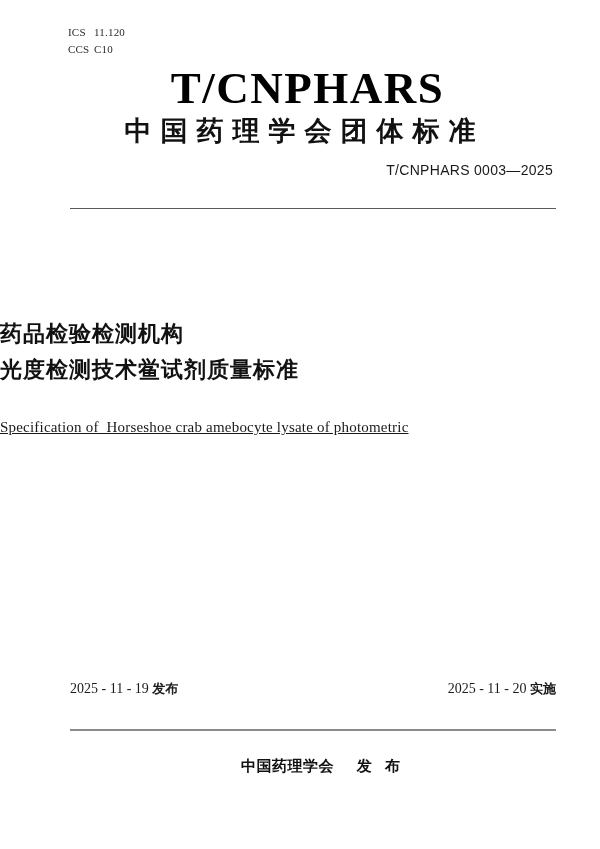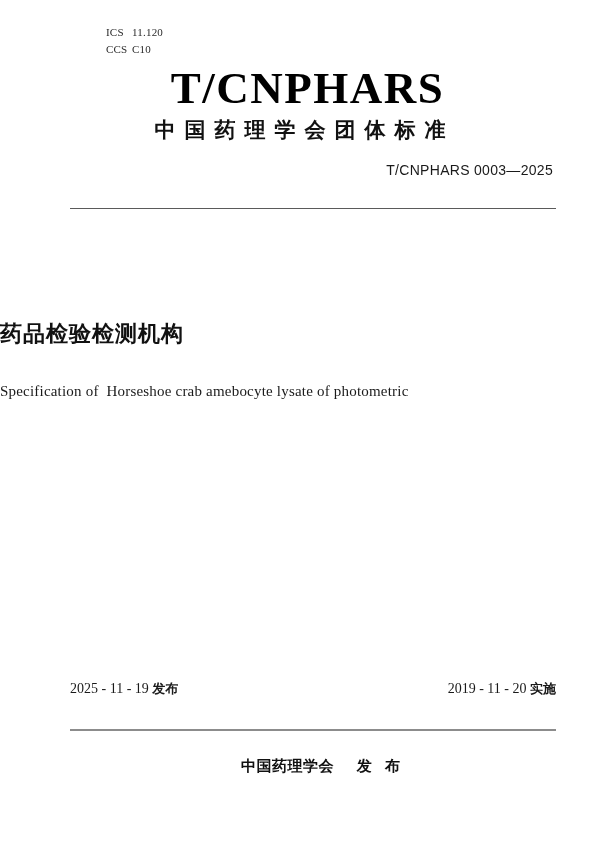--- a/index.html
+++ b/index.html
@@ -26,21 +26,20 @@
     left: 68px;
     top: 24px;
     font-family: "Liberation Serif", "DejaVu Serif", serif;
     font-size: 11px;
     line-height: 17px;
     color: #2b2b2b;
     letter-spacing: 0.2px;
   }
   .codes .code-row {
     white-space: pre;
-    margin-left: 38px;
   }
   .code-label {
     display: inline-block;
     min-width: 26px;
   }
 
   
   .wordmark {
     position: absolute;
     left: 15px;
@@ -56,21 +55,21 @@
   }
 
   
   .org-line {
     position: absolute;
     left: 0;
     right: 0;
     top: 117px;
     text-align: center;
     font-family: "DejaVu Sans", "Liberation Sans", sans-serif;
-    font-size: 21px;
+    font-size: 27px;
     font-weight: 600;
     letter-spacing: 9px;
     text-indent: 9px;
     color: #111111;
     line-height: 27px;
   }
 
   
   .std-number {
     position: absolute;
@@ -115,20 +114,21 @@
     line-height: 36px;
     color: #111111;
   }
   .title-en {
     font-family: "Liberation Serif", "DejaVu Serif", serif;
     font-size: 15px;
     line-height: 37px;
     letter-spacing: 0.2px;
     color: #1a1a1a;
     white-space: pre;
+    text-decoration: underline;
   }
   .title-en-first {
     margin-top: 21px;
   }
 
   
   .date-row {
     position: absolute;
     left: 70px;
     right: 44px;
@@ -182,23 +182,24 @@
 
   <div class="org-line">中国药理学会团体标准</div>
 
   <div class="std-number">T/CNPHARS 0003—2025</div>
 
   <div class="rule-top"></div>
   <div class="rule-bottom"></div>
 
   <div class="title-block">
     <div class="title-cn">药品检验检测机构</div>
+    <div class="title-cn">光度检测技术鲎试剂质量标准</div>
     <div class="title-en title-en-first">Specification of  Horseshoe crab amebocyte lysate of photometric</div>
   </div>
 
   <div class="date-row">
     <div class="date-item"><span>2025 - 11 - 19 </span><span class="cn">发布</span></div>
-    <div class="date-item"><span>2019 - 11 - 20 </span><span class="cn">实施</span></div>
+    <div class="date-item"><span>2025 - 11 - 20 </span><span class="cn">实施</span></div>
   </div>
 
   <div class="publisher"><span>中国药理学会</span><span>    </span><span class="pub-verb">发 布</span></div>
 
 </div>
 
 </body></html>

